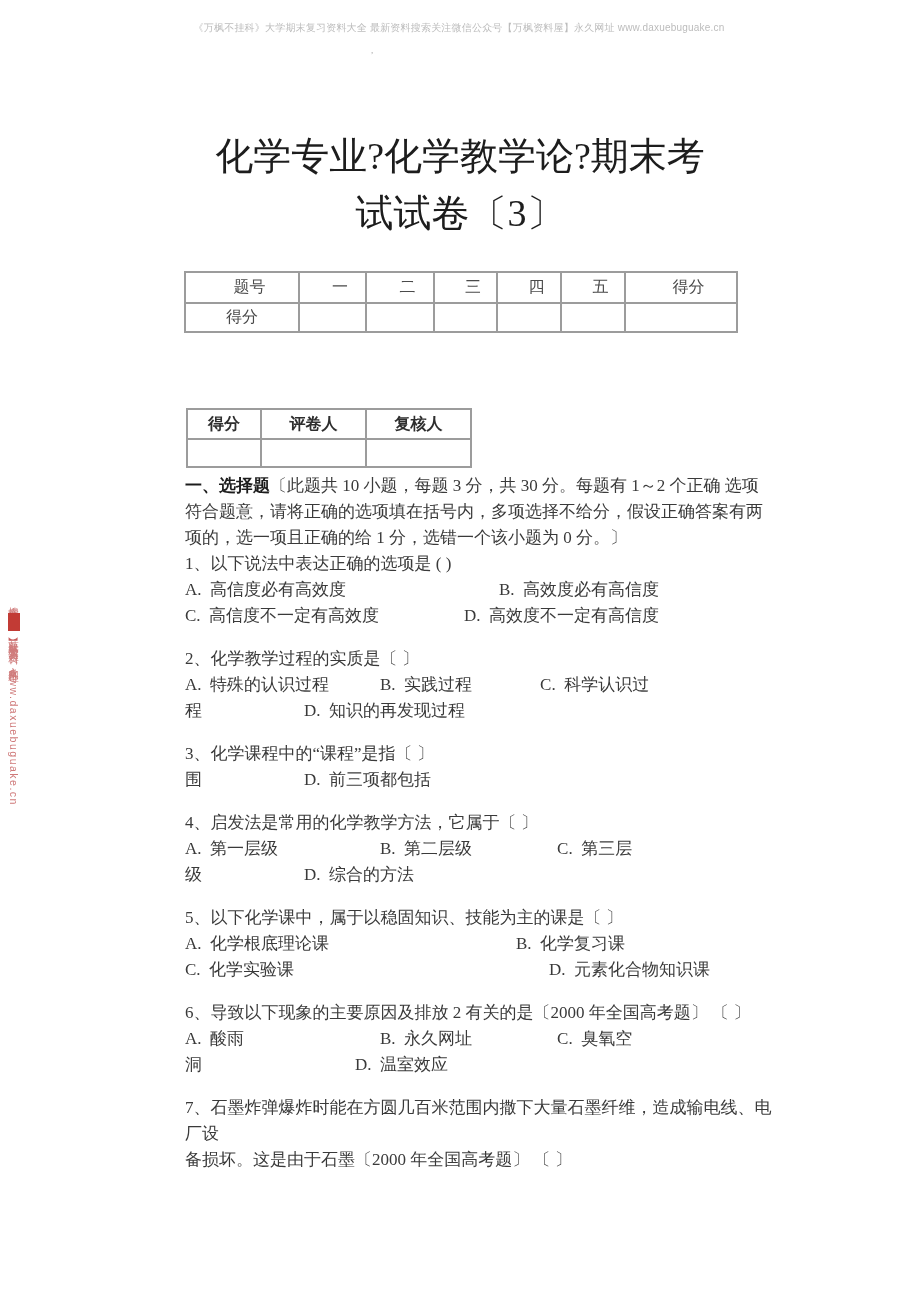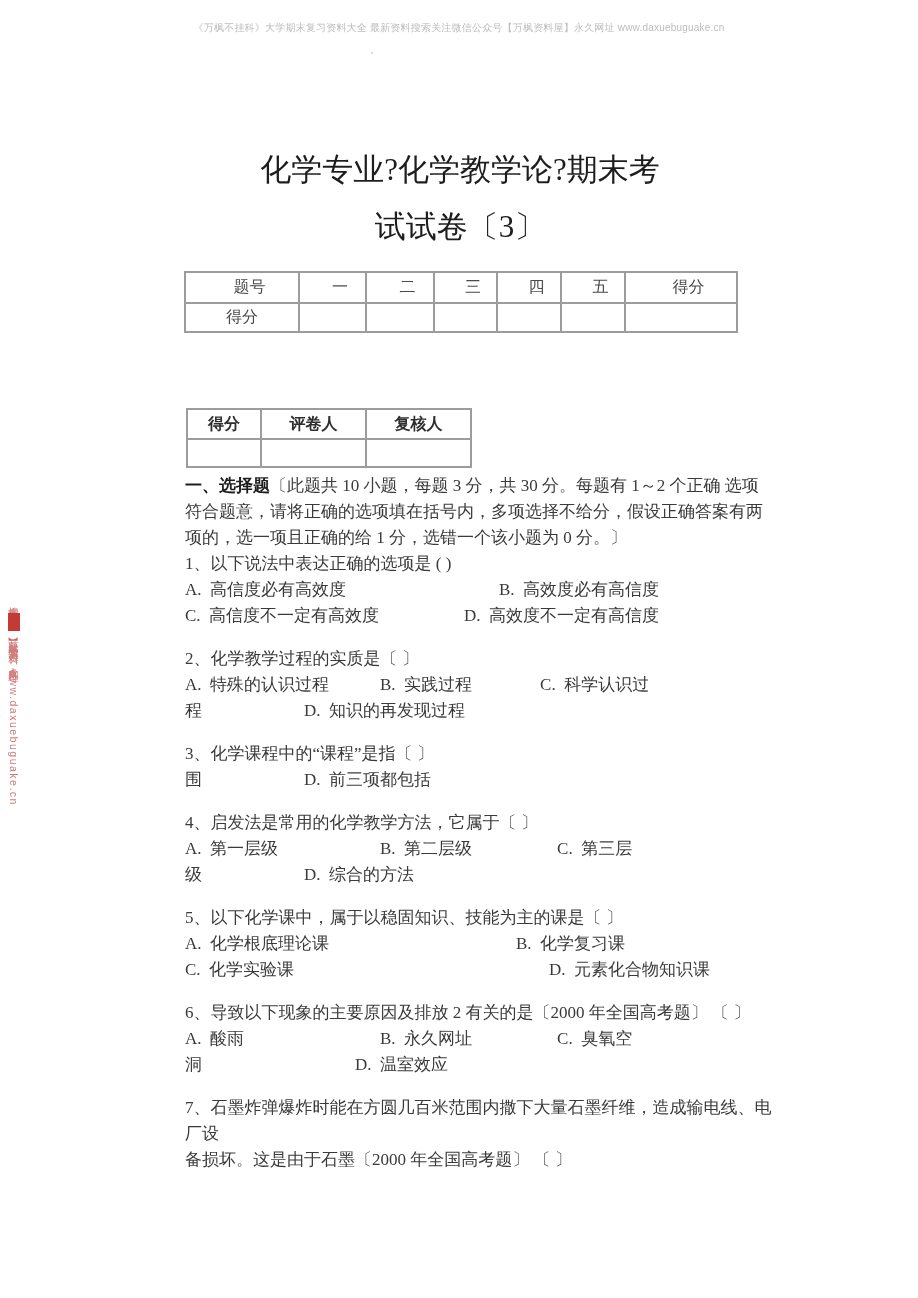--- a/index.html
+++ b/index.html
@@ -17,23 +17,23 @@
     text-align:center;
     font-family:"Liberation Sans",sans-serif;
     font-size:10px;color:#bcbcbc;letter-spacing:.2px;
   }
   .stray{
     position:absolute;top:45px;left:371px;
     font-size:9px;color:#a8a8a8;
   }
   
   .title{
-    position:absolute;top:141px;left:155px;width:610px;
+    position:absolute;top:128px;left:155px;width:610px;
     text-align:center;
-    font-size:31px;line-height:57px;color:#1d1d1d;
+    font-size:38px;line-height:57px;color:#1d1d1d;
     font-weight:400;
   }
   
   table{border-collapse:collapse;table-layout:fixed;}
   td{border:2px solid #9c9c9c;text-align:center;vertical-align:middle;
      font-size:16px;color:#4a4a4a;padding:0;overflow:hidden;}
   .score-table{position:absolute;top:271px;left:184px;}
   .score-table .r1 td{height:29px;padding-left:15px;}
   .score-table .r2 td{height:27px;}
   .grader-table{position:absolute;top:408px;left:186px;}

